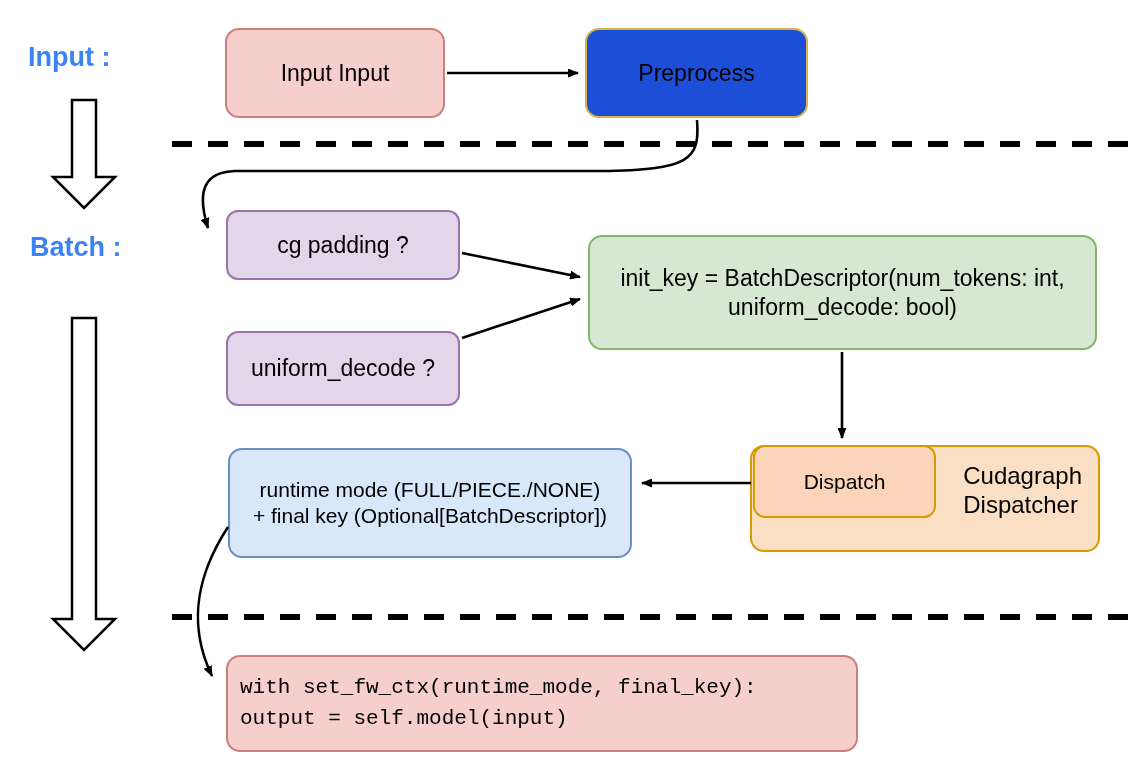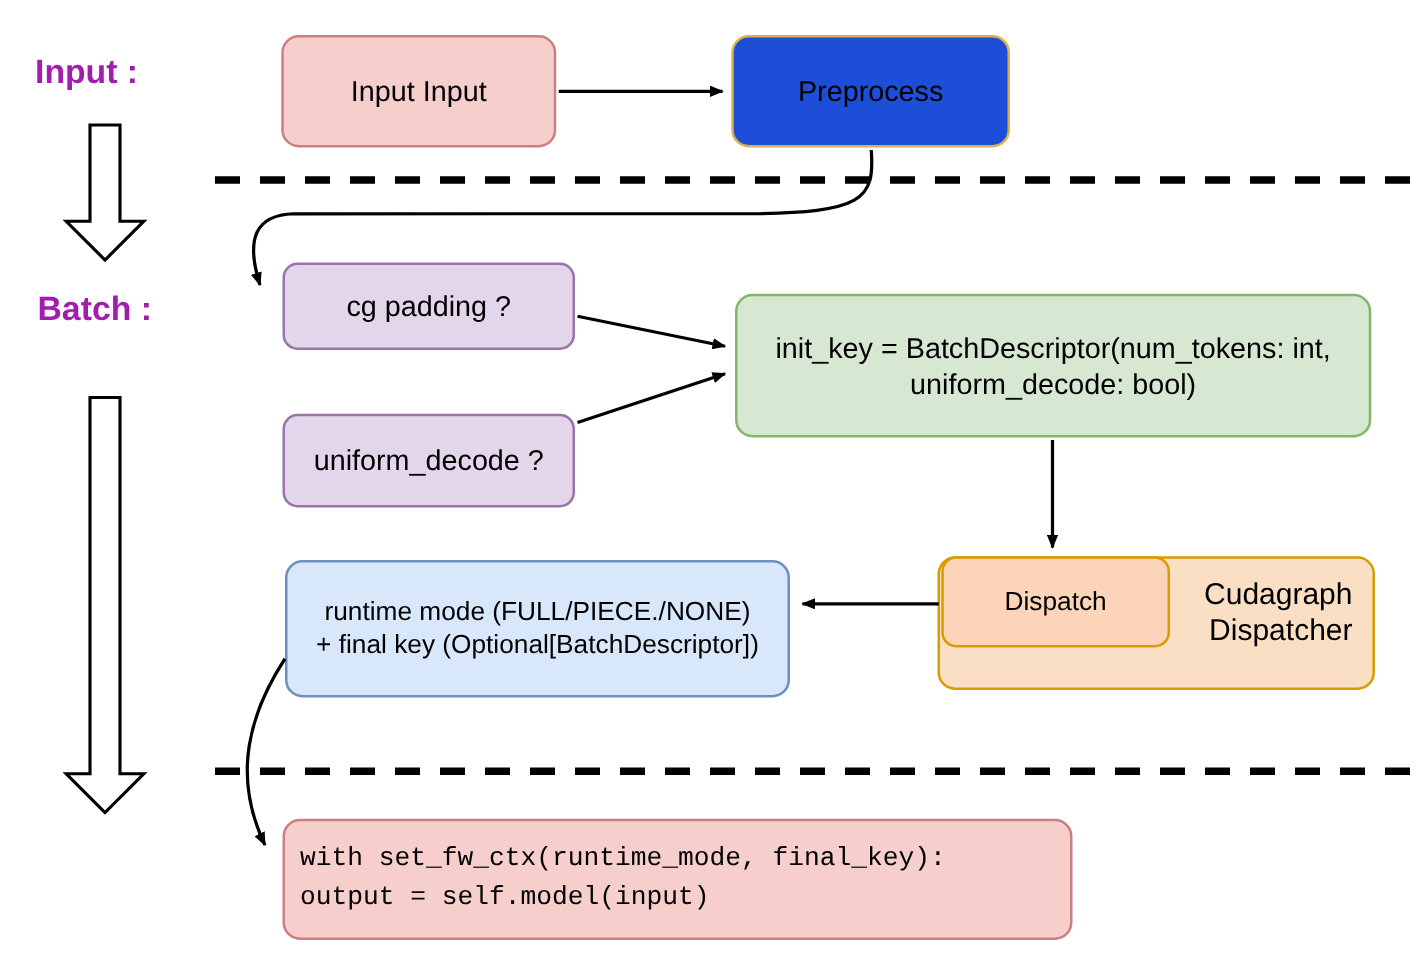--- a/index.html
+++ b/index.html
@@ -1,21 +1,21 @@
 <!DOCTYPE html>
 <html><head>
 <meta charset="utf-8">
 <title>Cudagraph Dispatch Flow Diagram</title>
 <style>
   html,body{margin:0;padding:0;background:#ffffff;}
   body{width:1142px;height:770px;overflow:hidden;font-family:"Liberation Sans",sans-serif;}
   #stage{position:relative;width:1142px;height:770px;background:#fff;}
 
   .stage-lane-label{
-    position:absolute;font-weight:bold;color:#a21caf;white-space:nowrap;
+    position:absolute;font-weight:bold;color:#3b82f6;white-space:nowrap;
     font-family:"Liberation Sans",sans-serif;
   }
 
   .node{
     position:absolute;box-sizing:border-box;
     display:flex;align-items:center;justify-content:center;
     text-align:center;border-style:solid;border-width:2px;
     color:#000;line-height:1.22;
   }
   .node .txt{display:block;width:100%;padding:0 8px;box-sizing:border-box;white-space:pre-line;}
@@ -32,21 +32,21 @@
 
   .n-initkey{left:588px;top:235px;width:509px;height:115px;border-radius:14px;
     background:#d7e8d2;border-color:#86b56a;font-size:23px;}
 
   .n-runtime{left:228px;top:448px;width:404px;height:110px;border-radius:14px;
     background:#d9e7fb;border-color:#6d8ec0;font-size:21px;}
 
   .n-cudagraph{left:750px;top:445px;width:350px;height:107px;border-radius:14px;
     background:#fbdfc4;border-color:#d79b00;font-size:24px;
     align-items:flex-start;justify-content:flex-end;}
-  .n-cudagraph .txt{padding:14px 16px 0 0;width:auto;text-align:right;}
+  .n-cudagraph .txt{padding:14px 16px 0 0;width:auto;text-align:left;}
 
   .n-dispatch{left:753px;top:445px;width:183px;height:73px;border-radius:12px;
     background:#fbd4b9;border-color:#d79b00;font-size:21px;z-index:3;}
 
   .n-code{left:226px;top:655px;width:632px;height:97px;border-radius:14px;
     background:#f6cfcd;border-color:#cc7f7f;font-size:21px;
     font-family:"Liberation Mono",monospace;align-items:center;justify-content:flex-start;}
   .n-code .txt{text-align:left;padding-left:12px;line-height:1.45;}
 
   .svg-layer{position:absolute;left:0;top:0;width:1142px;height:770px;pointer-events:none;z-index:2;}

